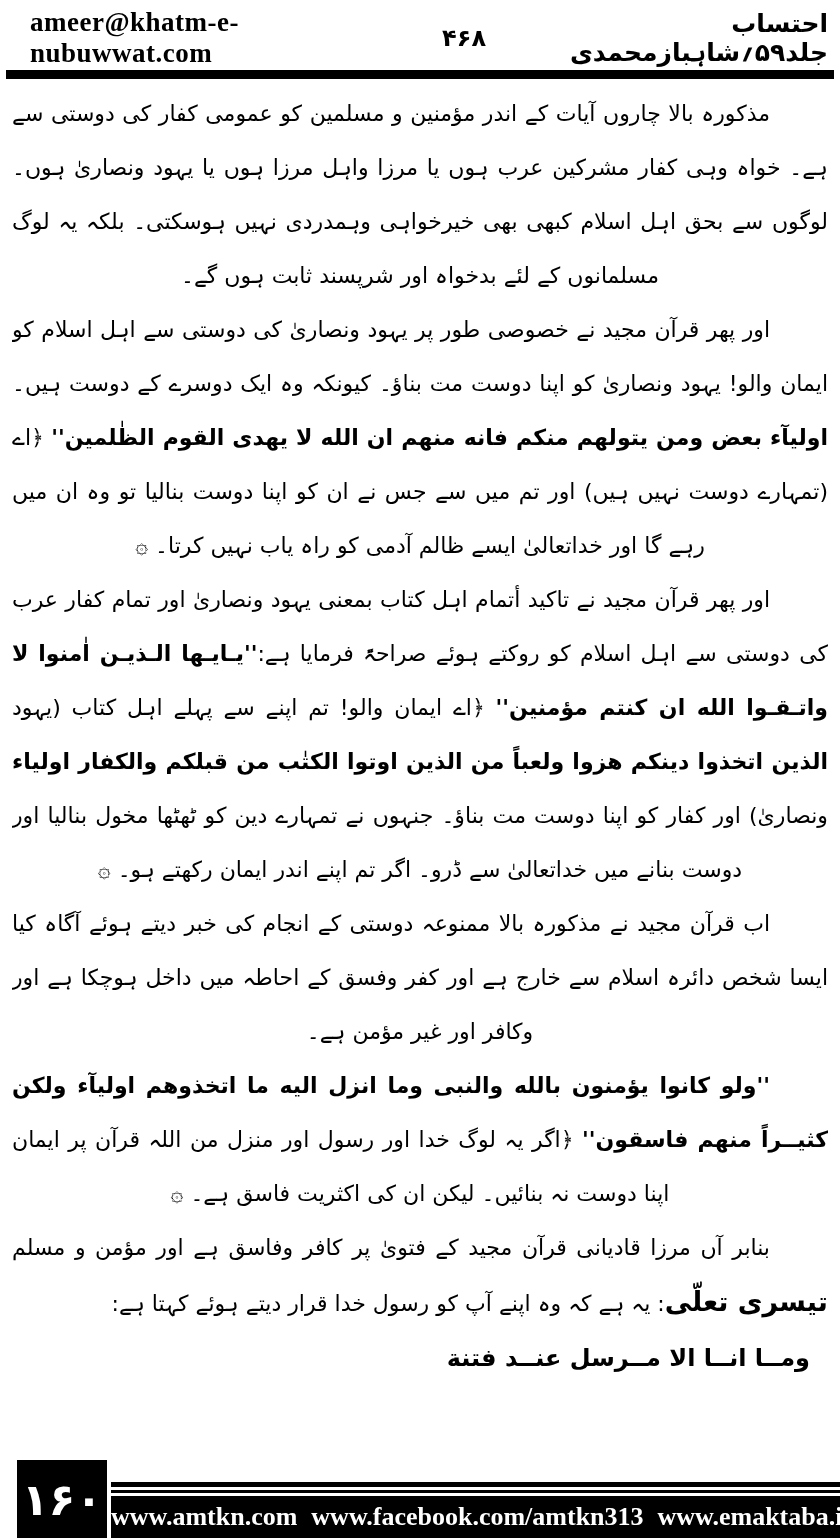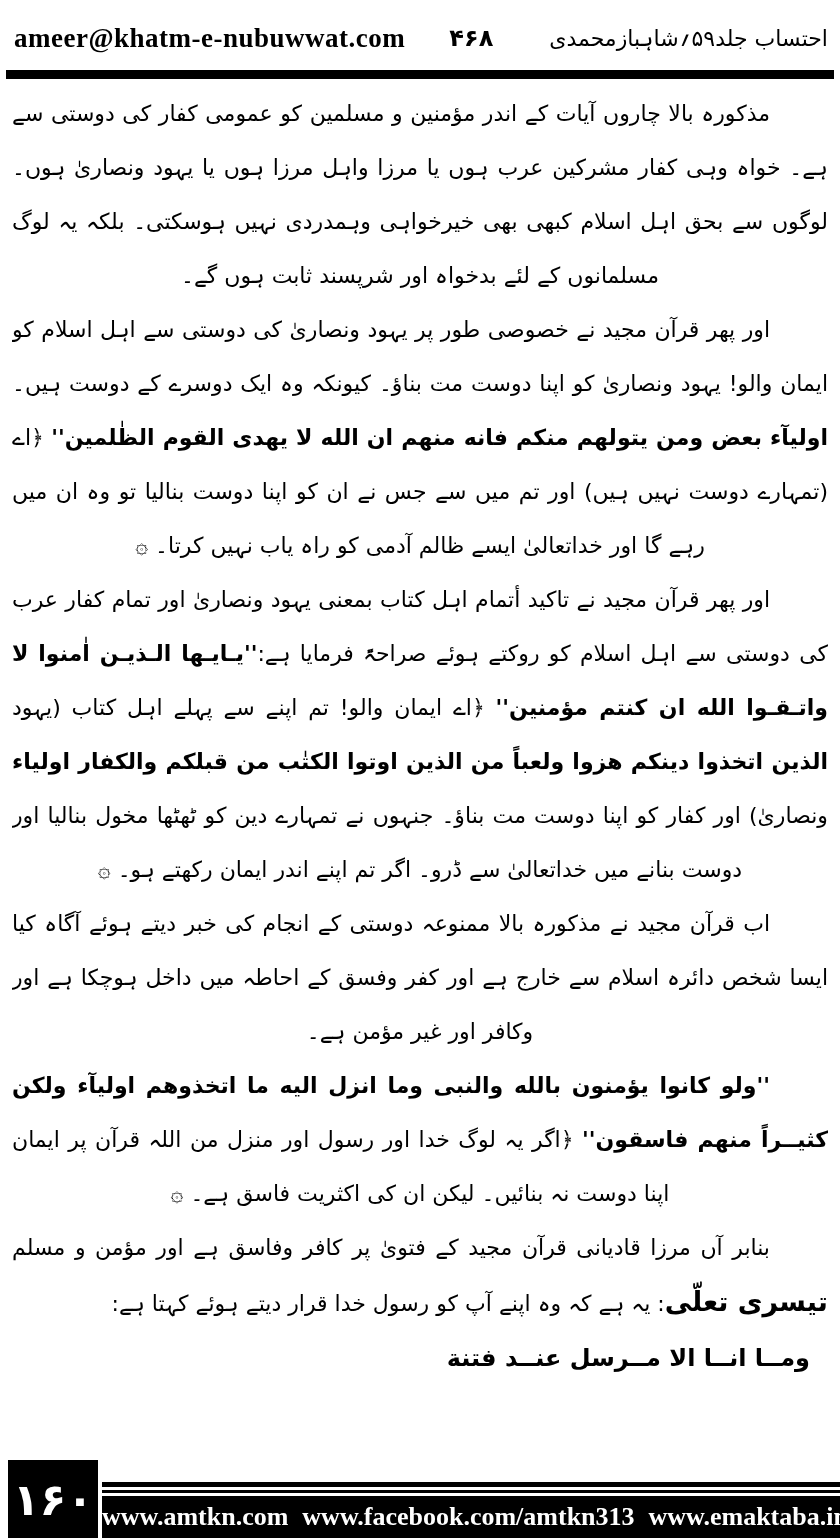--- a/index.html
+++ b/index.html
@@ -7,33 +7,33 @@
     position:relative;
     width:840px;height:1540px;
     background:#ffffff;color:#000;
     margin:0 auto;
     font-family:"DejaVu Sans",sans-serif;
     overflow:hidden;
   }
   
   .header{
     display:flex;align-items:center;
-    padding:14px 12px 6px 14px;height:48px;
+    padding:14px 12px 6px 30px;height:48px;
   }
   .header-email{
     font-family:"Liberation Serif",serif;
     font-weight:bold;font-size:27px;letter-spacing:.5px;
   }
   .header-pageno{
     font-weight:bold;font-size:24px;
     margin-left:44px;line-height:1;
   }
   .header-spacer{flex:1;}
   .header-title{
-    direction:rtl;font-weight:normal;font-size:22px;
+    direction:rtl;font-weight:bold;font-size:25px;
   }
   .header-rule{
     height:9px;background:#000;margin:2px 6px 0 6px;
   }
   
   .body-text{
     direction:rtl;
     padding:8px 12px 0 12px;
     font-size:22px;
   }
@@ -51,21 +51,21 @@
   .seg-a{font-weight:bold;}
   .seg-h{font-weight:bold;font-size:27px;}
   
   .couplet{
     direction:rtl;display:flex;justify-content:space-between;
     padding:0 30px;height:58px;line-height:58px;
     font-weight:bold;font-size:24px;
   }
   
   .footer{
-    position:absolute;left:0;right:0;bottom:2px;
+    position:absolute;left:9px;right:0;bottom:2px;
     display:flex;align-items:flex-end;
     padding:0 2px 0 8px;
   }
   .footer-pagebox{
     width:90px;height:78px;background:#000;color:#fff;
     display:flex;align-items:center;justify-content:center;
     font-weight:bold;font-size:44px;
     flex:0 0 auto;
   }
   .footer-right{flex:1;margin-left:4px;}

